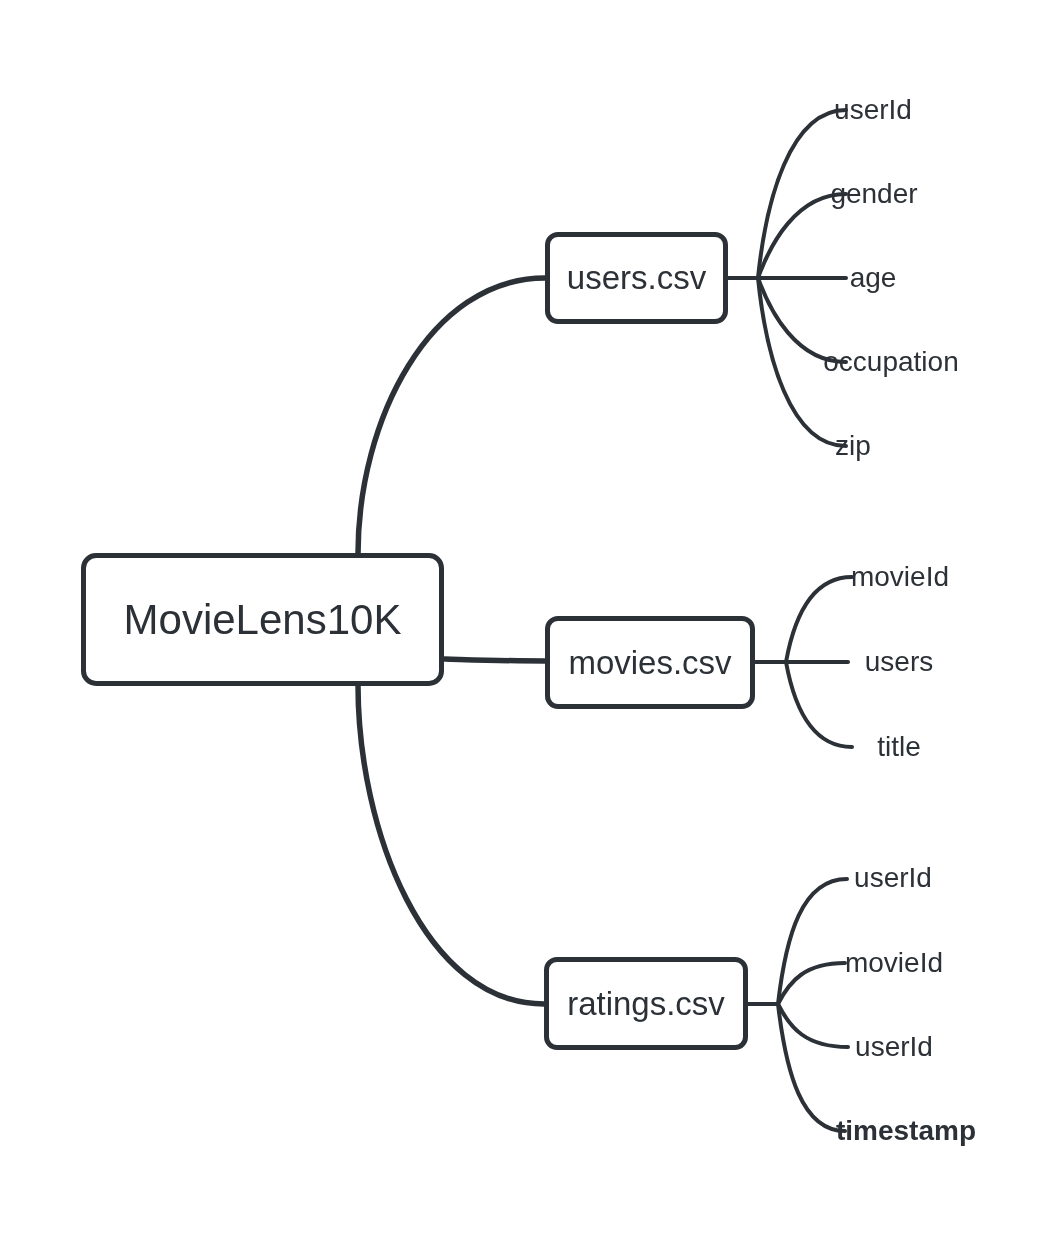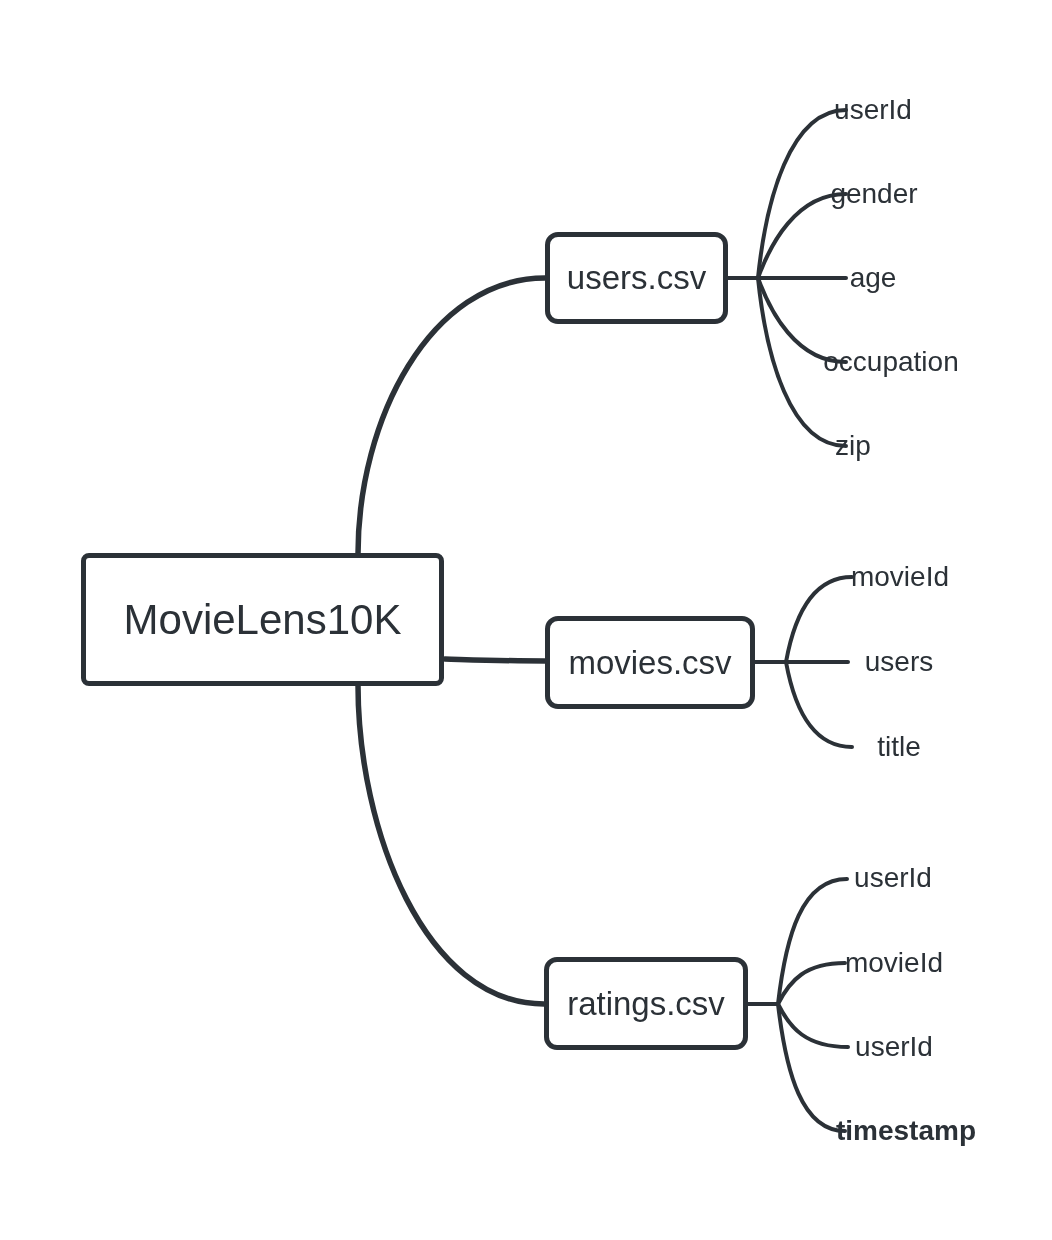--- a/index.html
+++ b/index.html
@@ -40,21 +40,21 @@
     justify-content:center;
     background:var(--bg);
     border:5px solid var(--ink);
     border-radius:13px;
     color:var(--ink);
   }
   .node-root{
     left:81px; top:553px;
     width:363px; height:133px;
     font-size:42px;
-    border-radius:8px;
+    border-radius:15px;
   }
   .node-child{
     font-size:33px;
   }
   .node-users{ left:545px; top:232px; width:183px; height:92px; }
   .node-movies{ left:545px; top:616px; width:210px; height:93px; }
   .node-ratings{ left:544px; top:957px; width:204px; height:93px; }
   .leaf{
     position:absolute;
     transform:translate(-50%,-50%);

